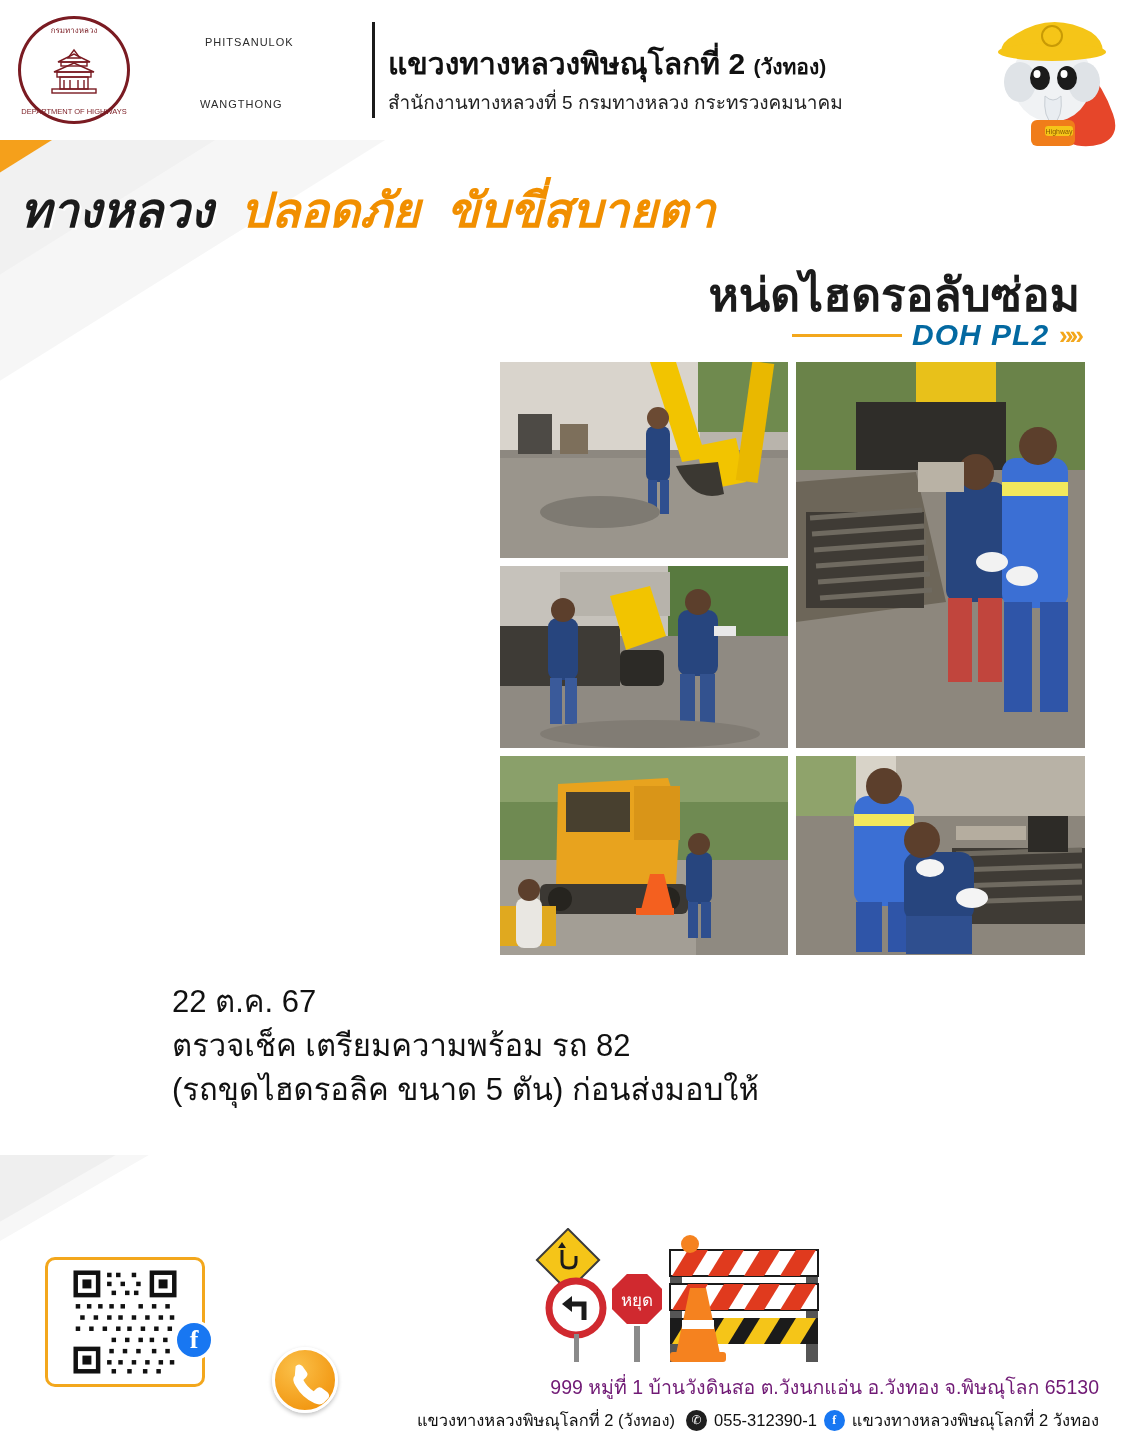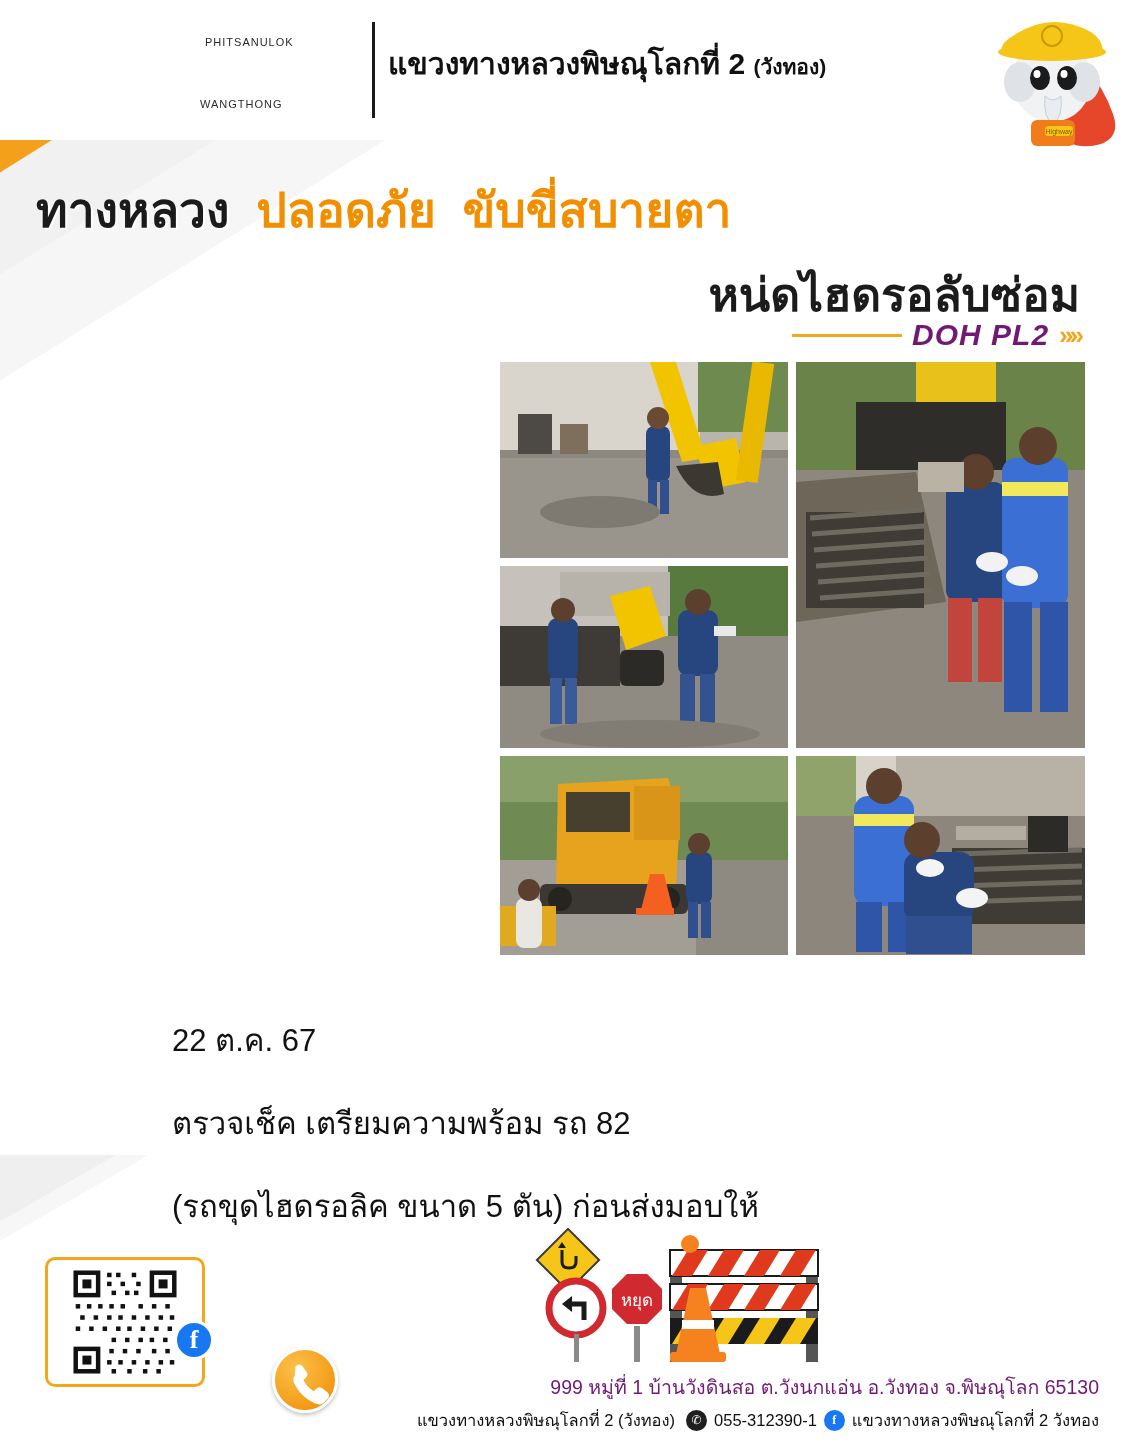--- a/index.html
+++ b/index.html
@@ -105,40 +105,40 @@
   .header-sub {
     position: absolute; left: 388px; top: 87px;
     font-size: 19px; color: #222;
   }
 
   
   .mascot { position: absolute; right: 8px; top: 2px; width: 190px; height: 150px; z-index: 8; }
 
   
   .slogan {
-    position: absolute; left: 36px; top: 172px; z-index: 7;
-    font-size: 48px; font-weight: bold; 
+    position: absolute; left: 20px; top: 172px; z-index: 7;
+    font-size: 48px; font-weight: bold; font-style: italic;
     color: #1b1b1b;
     text-shadow: 2px 2px 0 rgba(255,255,255,.85);
   }
   .slogan .w2 { color: #f18f00; }
   .slogan .w3 { color: #f18f00; }
 
   
   .unit-title {
     position: absolute; right: 45px; top: 258px; z-index: 7;
     font-size: 46px; font-weight: bold; color: #1b1b1b; text-align: right;
   }
   .unit-sub {
     position: absolute; right: 45px; top: 318px; z-index: 7;
     text-align: right;
     display: flex; align-items: center; gap: 10px; justify-content: flex-end;
   }
   .unit-sub .line { width: 110px; height: 3px; background: #f3a71c; }
-  .unit-sub .txt { font-size: 30px; font-weight: bold; color: #701a75; font-style: italic; letter-spacing: 1px;}
+  .unit-sub .txt { font-size: 30px; font-weight: bold; color: #0369a1; font-style: italic; letter-spacing: 1px;}
   .unit-sub .chev { color: #f3a71c; font-size: 26px; font-weight: bold; letter-spacing: -4px; }
 
   
   .collage {
     position: absolute; left: 500px; top: 362px; width: 585px; height: 585px;
     z-index: 5; display: grid;
     grid-template-columns: 288px 289px;
     grid-template-rows: 196px 182px 199px;
     gap: 8px;
   }
@@ -147,21 +147,21 @@
   .p2 { grid-column: 1; grid-row: 2; }
   .p3 { grid-column: 1; grid-row: 3; }
   .p4 { grid-column: 2; grid-row: 1 / span 2; }
   .p5 { grid-column: 2; grid-row: 3; }
 
   
   .caption {
     position: absolute; left: 172px; top: 980px; z-index: 7;
     font-size: 31px; line-height: 1.42; color: #111;
   }
-  .caption .line { white-space: nowrap; margin-top: 39px; }
+  .caption .line { white-space: nowrap; }
 
   
   .footer { position: absolute; left: 0; bottom: 0; width: 1125px; height: 235px; z-index: 7; }
 
   .qr-box {
     position: absolute; left: 45px; bottom: 68px; width: 160px; height: 130px;
     background: #fff; border: 3px solid #f3a71c; border-radius: 10px; padding: 6px;
   }
   .qr { width: 100%; height: 100%; }
   .fb-badge {
@@ -223,29 +223,47 @@
   <div class="bw l1"></div>
   <div class="bw l4"></div>
   <div class="bw l3"></div>
   <div class="bw l2"></div>
   <div class="bw l5"></div>
 </div>
 
 <div class="header">
   <div class="header-bg"></div>
 
+  <div class="doh-seal">
+    <div class="ring"></div>
+    <div class="inner-text">กรมทางหลวง</div>
+    <svg class="temple" width="60" height="48" viewBox="0 0 60 48">
+      <g fill="none" stroke="#7a1b22" stroke-width="1.4">
+        <path d="M30 2 L36 10 L24 10 Z"></path>
+        <path d="M14 14 L30 6 L46 14 Z"></path>
+        <rect x="17" y="14" width="26" height="4"></rect>
+        <path d="M10 24 L30 15 L50 24 Z"></path>
+        <rect x="13" y="24" width="34" height="5"></rect>
+        <rect x="16" y="29" width="28" height="12"></rect>
+        <path d="M20 41 v-9 M26 41 v-9 M34 41 v-9 M40 41 v-9"></path>
+        <rect x="8" y="41" width="44" height="4"></rect>
+      </g>
+    </svg>
+    <div class="bottom-text">DEPARTMENT OF HIGHWAYS</div>
+  </div>
 
   <div class="doh-sub-top">PHITSANULOK</div>
   <div class="doh-sub-bot">WANGTHONG</div>
 
   <div class="header-div"></div>
   <div class="header-title">
     <span>แขวงทางหลวงพิษณุโลกที่ 2</span>
     <span class="paren">(วังทอง)</span>
   </div>
+  <div class="header-sub">สำนักงานทางหลวงที่ 5 กรมทางหลวง กระทรวงคมนาคม</div>
 
   <svg class="mascot" viewBox="0 0 190 150">
     <path d="M120 60 q-10 40 8 70 q18 20 46 12 q20 -8 12 -30 q-10 -28 -26 -44 Z" fill="#e6462a"></path>
     <ellipse cx="125" cy="78" rx="40" ry="42" fill="#f0f2f4"></ellipse>
     <ellipse cx="93" cy="80" rx="16" ry="20" fill="#dfe3e7"></ellipse>
     <ellipse cx="157" cy="80" rx="16" ry="20" fill="#dfe3e7"></ellipse>
     <ellipse cx="113" cy="76" rx="10" ry="12" fill="#1b1b1b"></ellipse>
     <ellipse cx="140" cy="76" rx="10" ry="12" fill="#1b1b1b"></ellipse>
     <ellipse cx="110" cy="72" rx="3.5" ry="4" fill="#fff"></ellipse>
     <ellipse cx="137" cy="72" rx="3.5" ry="4" fill="#fff"></ellipse>

